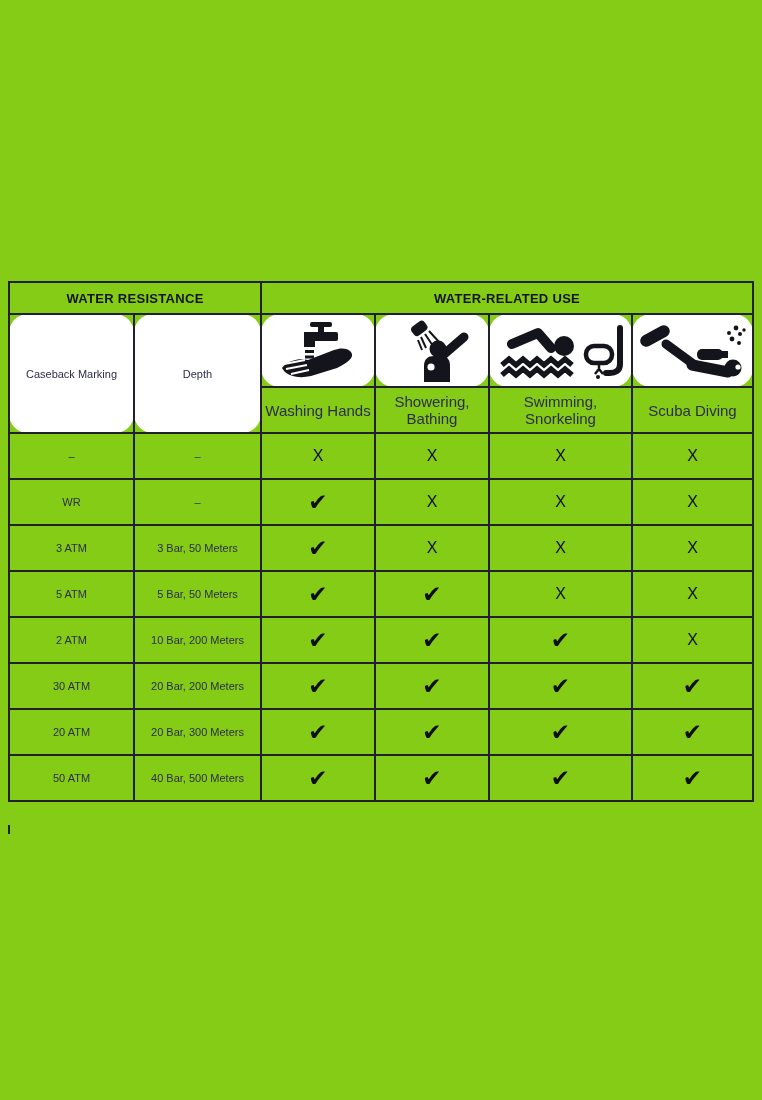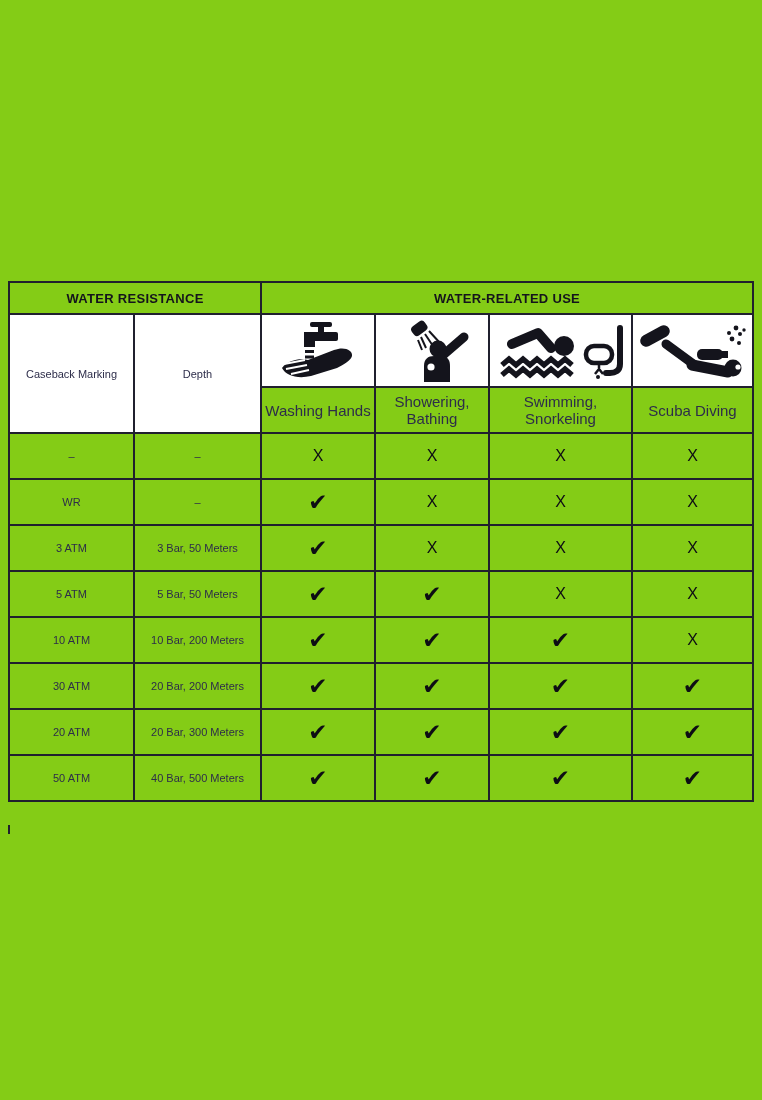--- a/index.html
+++ b/index.html
@@ -12,21 +12,21 @@
     border-collapse:collapse;table-layout:fixed;
   }
   .wr-table th,.wr-table td{
     border:2px solid var(--border,#20202e);
     text-align:center;vertical-align:middle;padding:0;overflow:hidden;
   }
   tr.group-row th{
     height:30px;font-size:13px;font-weight:bold;color:var(--heading,#14141c);
     letter-spacing:.3px;
   }
-  tr.icon-row th{height:71px;background:#fff;}
+  tr.icon-row th{height:71px;background:#fff;border-radius:19px;}
   th.side-head{font-size:11px;font-weight:normal;color:var(--text,#2d2d4a);}
   tr.label-row th{height:44px;font-size:15px;font-weight:normal;color:var(--text,#2d2d4a);}
   tbody td{height:44px;font-size:11px;color:var(--text,#2d2d4a);}
   td.mark{font-family:"DejaVu Sans", sans-serif;color:var(--mark,#0d0d14);}
   td.mark.yes{font-size:23px;line-height:1;}
   td.mark.no{font-size:16px;line-height:1;font-family:"Liberation Sans", sans-serif;}
   .icon-svg{display:block;margin:0 auto;}
   .icon-svg .ink{fill:var(--heading,#14141c);}
   .icon-svg .ink-line{stroke:var(--heading,#14141c);fill:none;}
   .icon-svg .gap{stroke:#ffffff;fill:none;}
@@ -143,21 +143,21 @@
         </tr>
         <tr>
           <td class="txt">5 ATM</td>
           <td class="txt">5 Bar, 50 Meters</td>
           <td class="mark yes">✔</td>
           <td class="mark yes">✔</td>
           <td class="mark no">X</td>
           <td class="mark no">X</td>
         </tr>
         <tr>
-          <td class="txt">10 ATM</td>
+          <td class="txt">2 ATM</td>
           <td class="txt">10 Bar, 200 Meters</td>
           <td class="mark yes">✔</td>
           <td class="mark yes">✔</td>
           <td class="mark yes">✔</td>
           <td class="mark no">X</td>
         </tr>
         <tr>
           <td class="txt">30 ATM</td>
           <td class="txt">20 Bar, 200 Meters</td>
           <td class="mark yes">✔</td>

